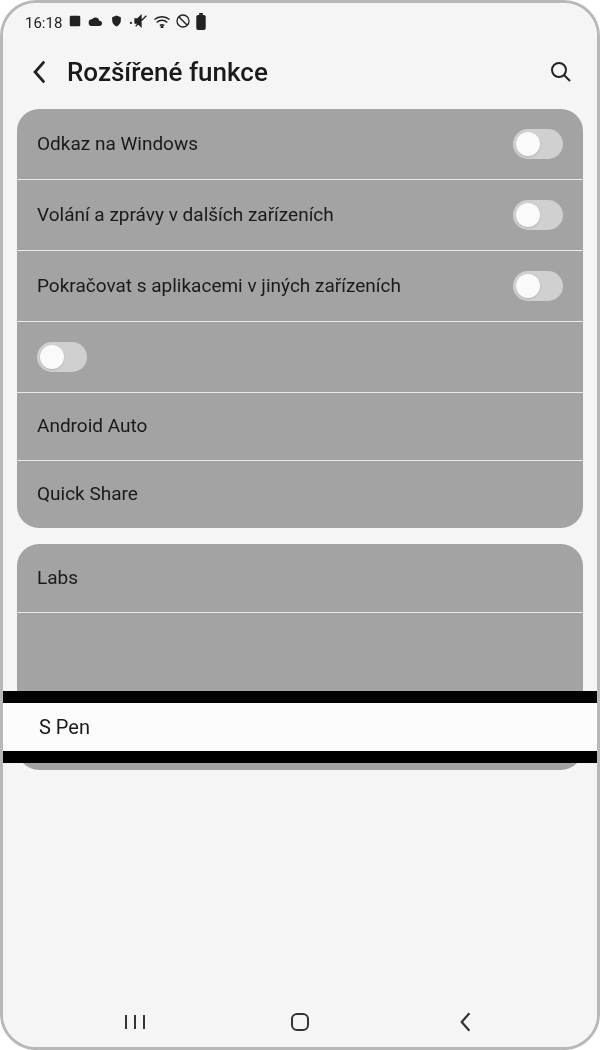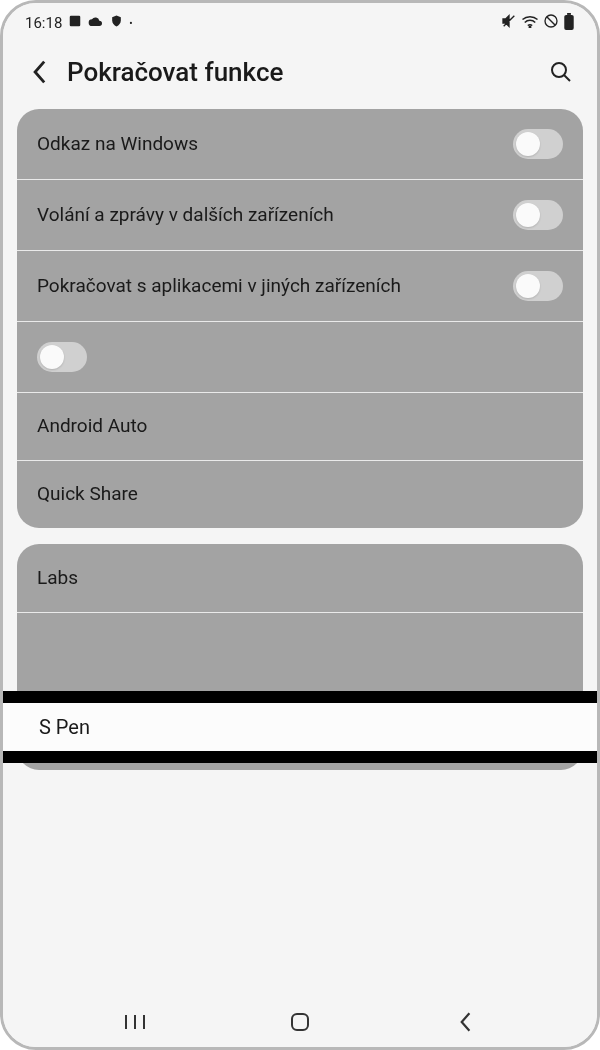--- a/index.html
+++ b/index.html
@@ -16,21 +16,20 @@
     height: 1050px;
     border: 3px solid #b8b8b8;
     border-radius: 36px;
     background: #f5f5f5;
     position: relative;
     overflow: hidden;
   }
   .status-bar {
     height: 40px;
     display: flex;
-    justify-content: space-between;
     align-items: center;
     padding: 0 22px;
     font-size: 15px;
     color: #222;
     background: #f5f5f5;
   }
   .status-left { display: flex; align-items: center; gap: 6px; }
   .status-right { display: flex; align-items: center; gap: 4px; }
   .header {
     display: flex;
@@ -189,21 +188,21 @@
       </span>
     </div>
   </div>
 
   <div class="header">
     <div class="back-chevron">
       <svg width="18" height="26" viewBox="0 0 12 20" fill="none" stroke="#222" stroke-width="2.2">
           <path d="M10 2L3 10l7 8"></path>
         </svg>
     </div>
-    <div class="header-title">Pokračovat funkce</div>
+    <div class="header-title">Rozšířené funkce</div>
     <div class="search-btn">
       <svg width="24" height="24" viewBox="0 0 24 24" fill="none" stroke="#222" stroke-width="2">
           <circle cx="10" cy="10" r="7"></circle>
           <path d="M15 15l6 6"></path>
         </svg>
     </div>
   </div>
 
   <div class="content">
 

